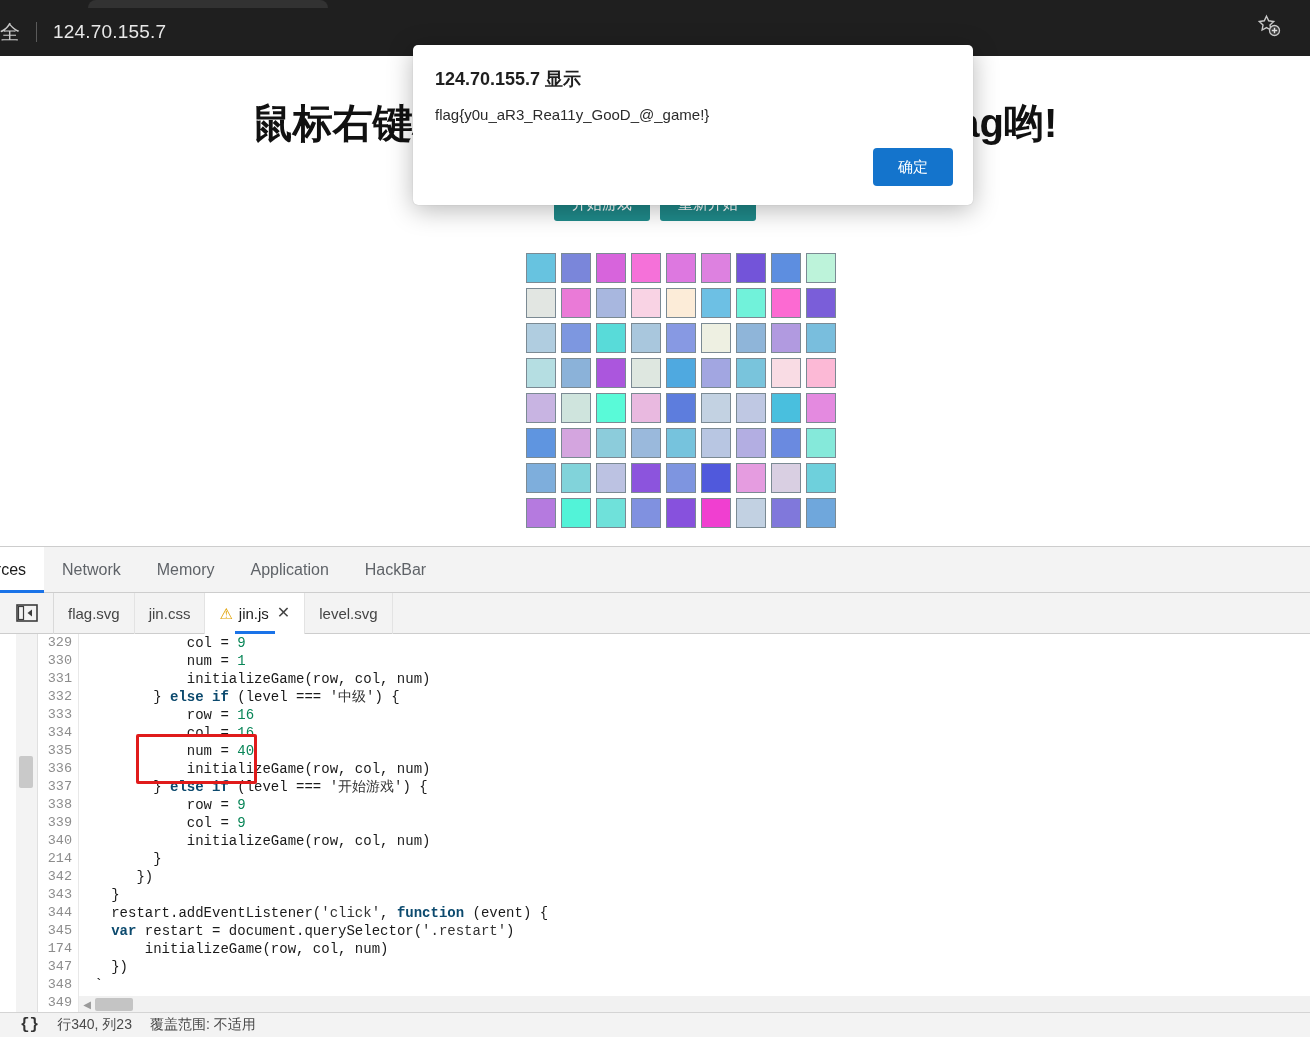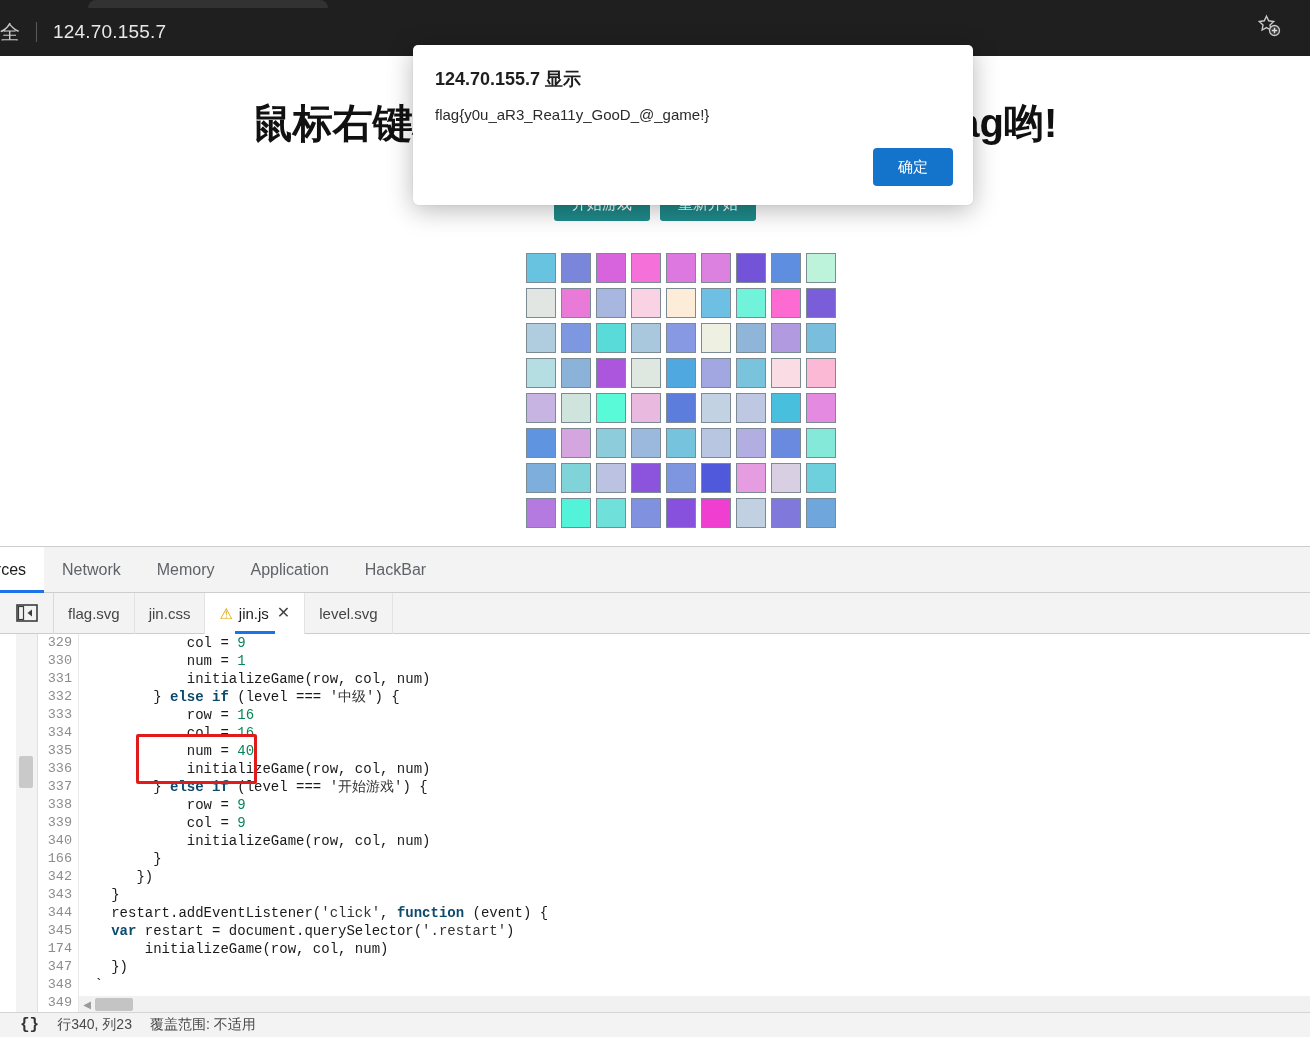--- a/index.html
+++ b/index.html
@@ -364,21 +364,21 @@
         <div class="ln">331</div>
         <div class="ln">332</div>
         <div class="ln">333</div>
         <div class="ln">334</div>
         <div class="ln">335</div>
         <div class="ln">336</div>
         <div class="ln">337</div>
         <div class="ln">338</div>
         <div class="ln">339</div>
         <div class="ln">340</div>
-        <div class="ln">166</div>
+        <div class="ln">214</div>
         <div class="ln">342</div>
         <div class="ln">343</div>
         <div class="ln">344</div>
         <div class="ln">345</div>
         <div class="ln">174</div>
         <div class="ln">347</div>
         <div class="ln">348</div>
         <div class="ln">349</div>
       </div>
     <div id="code-lines">

